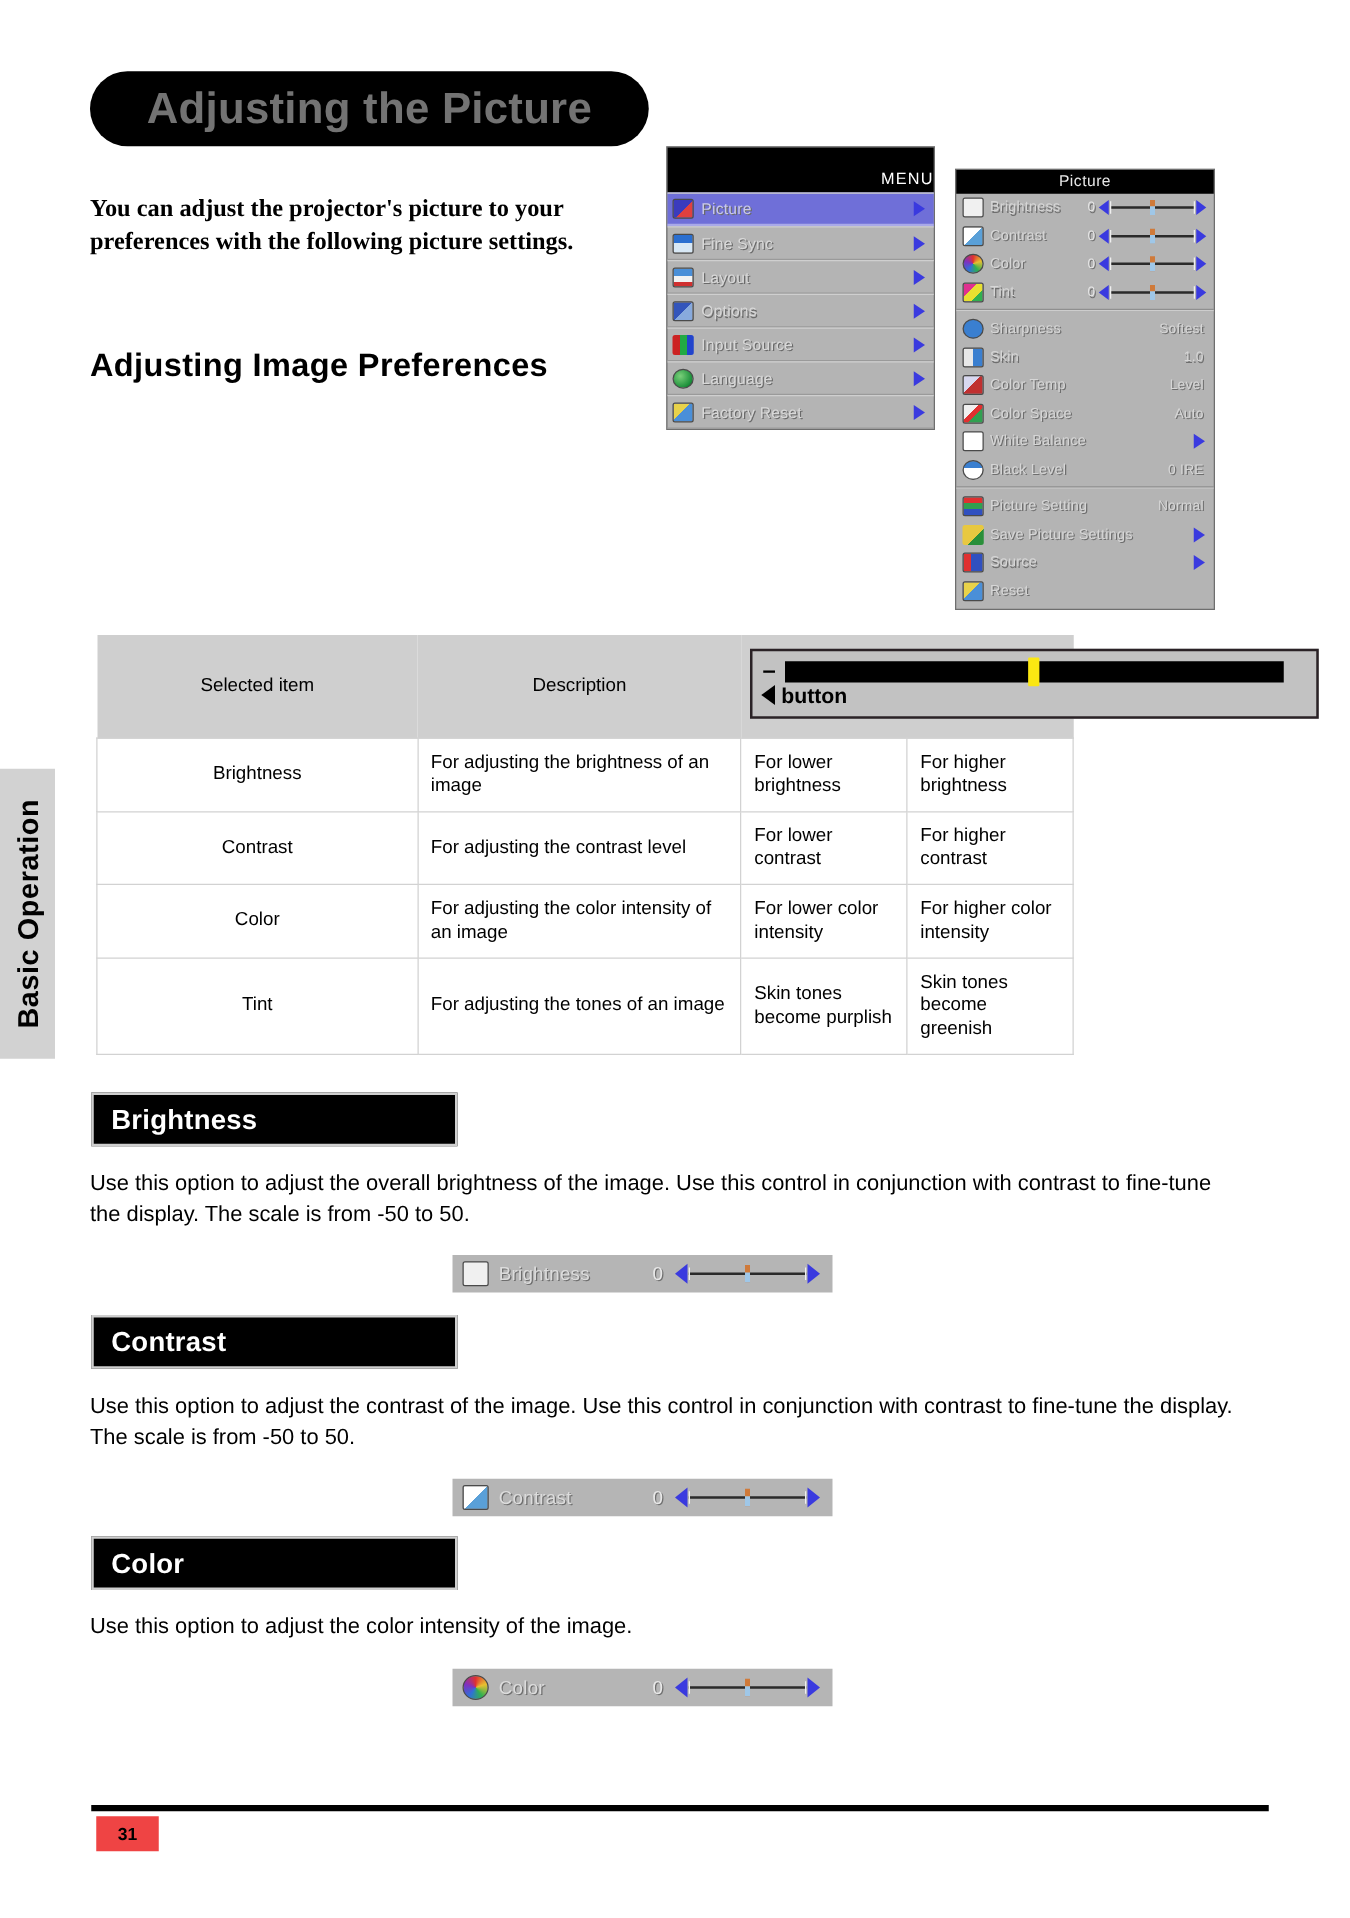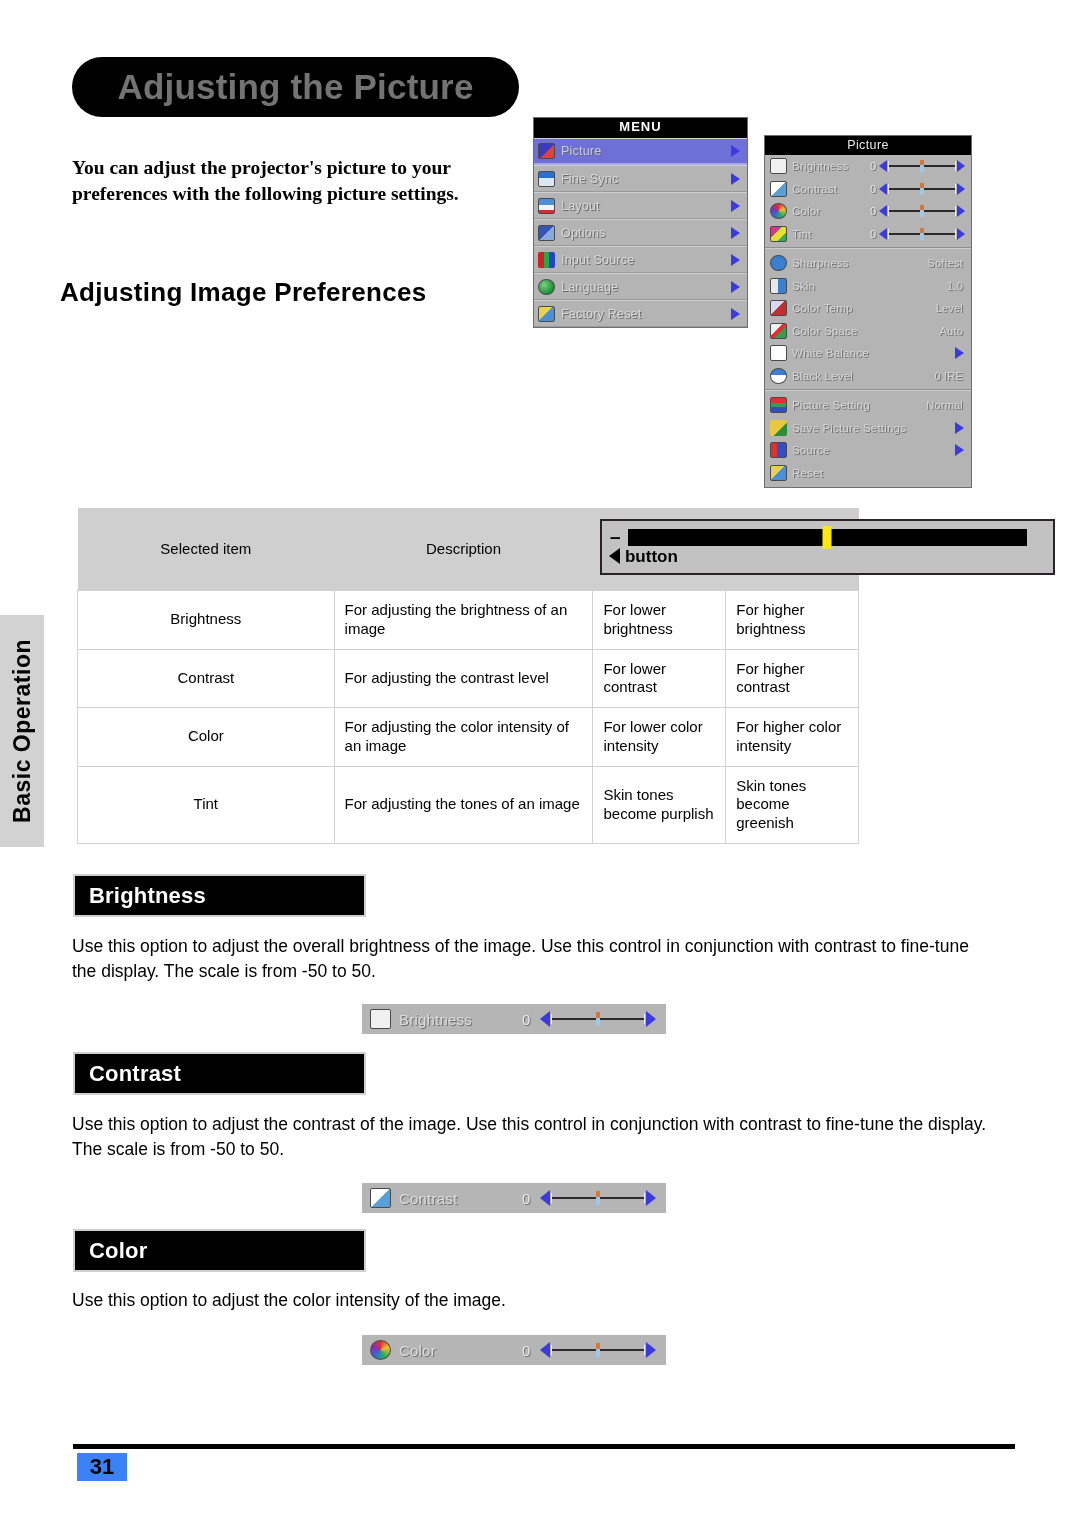--- a/index.html
+++ b/index.html
@@ -45,45 +45,45 @@
     font-size: 19.5px;
     font-weight: bold;
     line-height: 1.33;
     color: #000;
     font-family: Liberation Serif, serif;
   }
 
   
   .subheading {
     position: absolute;
-    left: 60px;
+    left: 72px;
     top: 277px;
     font-size: 26px;
     font-weight: bold;
     letter-spacing: 0.3px;
   }
 
   
   .osd-menu {
     position: absolute;
     left: 533px;
     top: 117px;
     width: 215px;
     background: #b4b4b4;
     border: 1px solid #6e6e6e;
     box-sizing: border-box;
   }
   .osd-menu-title {
     background: #000000;
     color: #ffffff;
     font-size: 13px;
-    font-weight: bold;
-    text-align: center;
+    font-weight: normal;
+    text-align: right;
     letter-spacing: 1px;
-    padding: 1px 0 4px;
+    padding: 17px 0 4px;
   }
   .osd-menu-row {
     position: relative;
     height: 27px;
     display: flex;
     align-items: center;
     border-bottom: 1px solid #9a9a9a;
     border-top: 1px solid #cfcfcf;
     box-sizing: border-box;
     padding-left: 4px;
@@ -434,25 +434,25 @@
     width: 942px;
     height: 5px;
     background: #000;
   }
   .page-num {
     position: absolute;
     left: 77px;
     top: 1453px;
     width: 50px;
     height: 28px;
-    background: #3b82f6;
+    background: #ef4444;
     display: flex;
     align-items: center;
     justify-content: center;
-    font-size: 22px;
+    font-size: 14px;
     font-weight: bold;
   }
 </style>
 </head>
 <body>
 
 <div class="title-pill">
   <span>Adjusting the Picture</span>
 </div>
 

